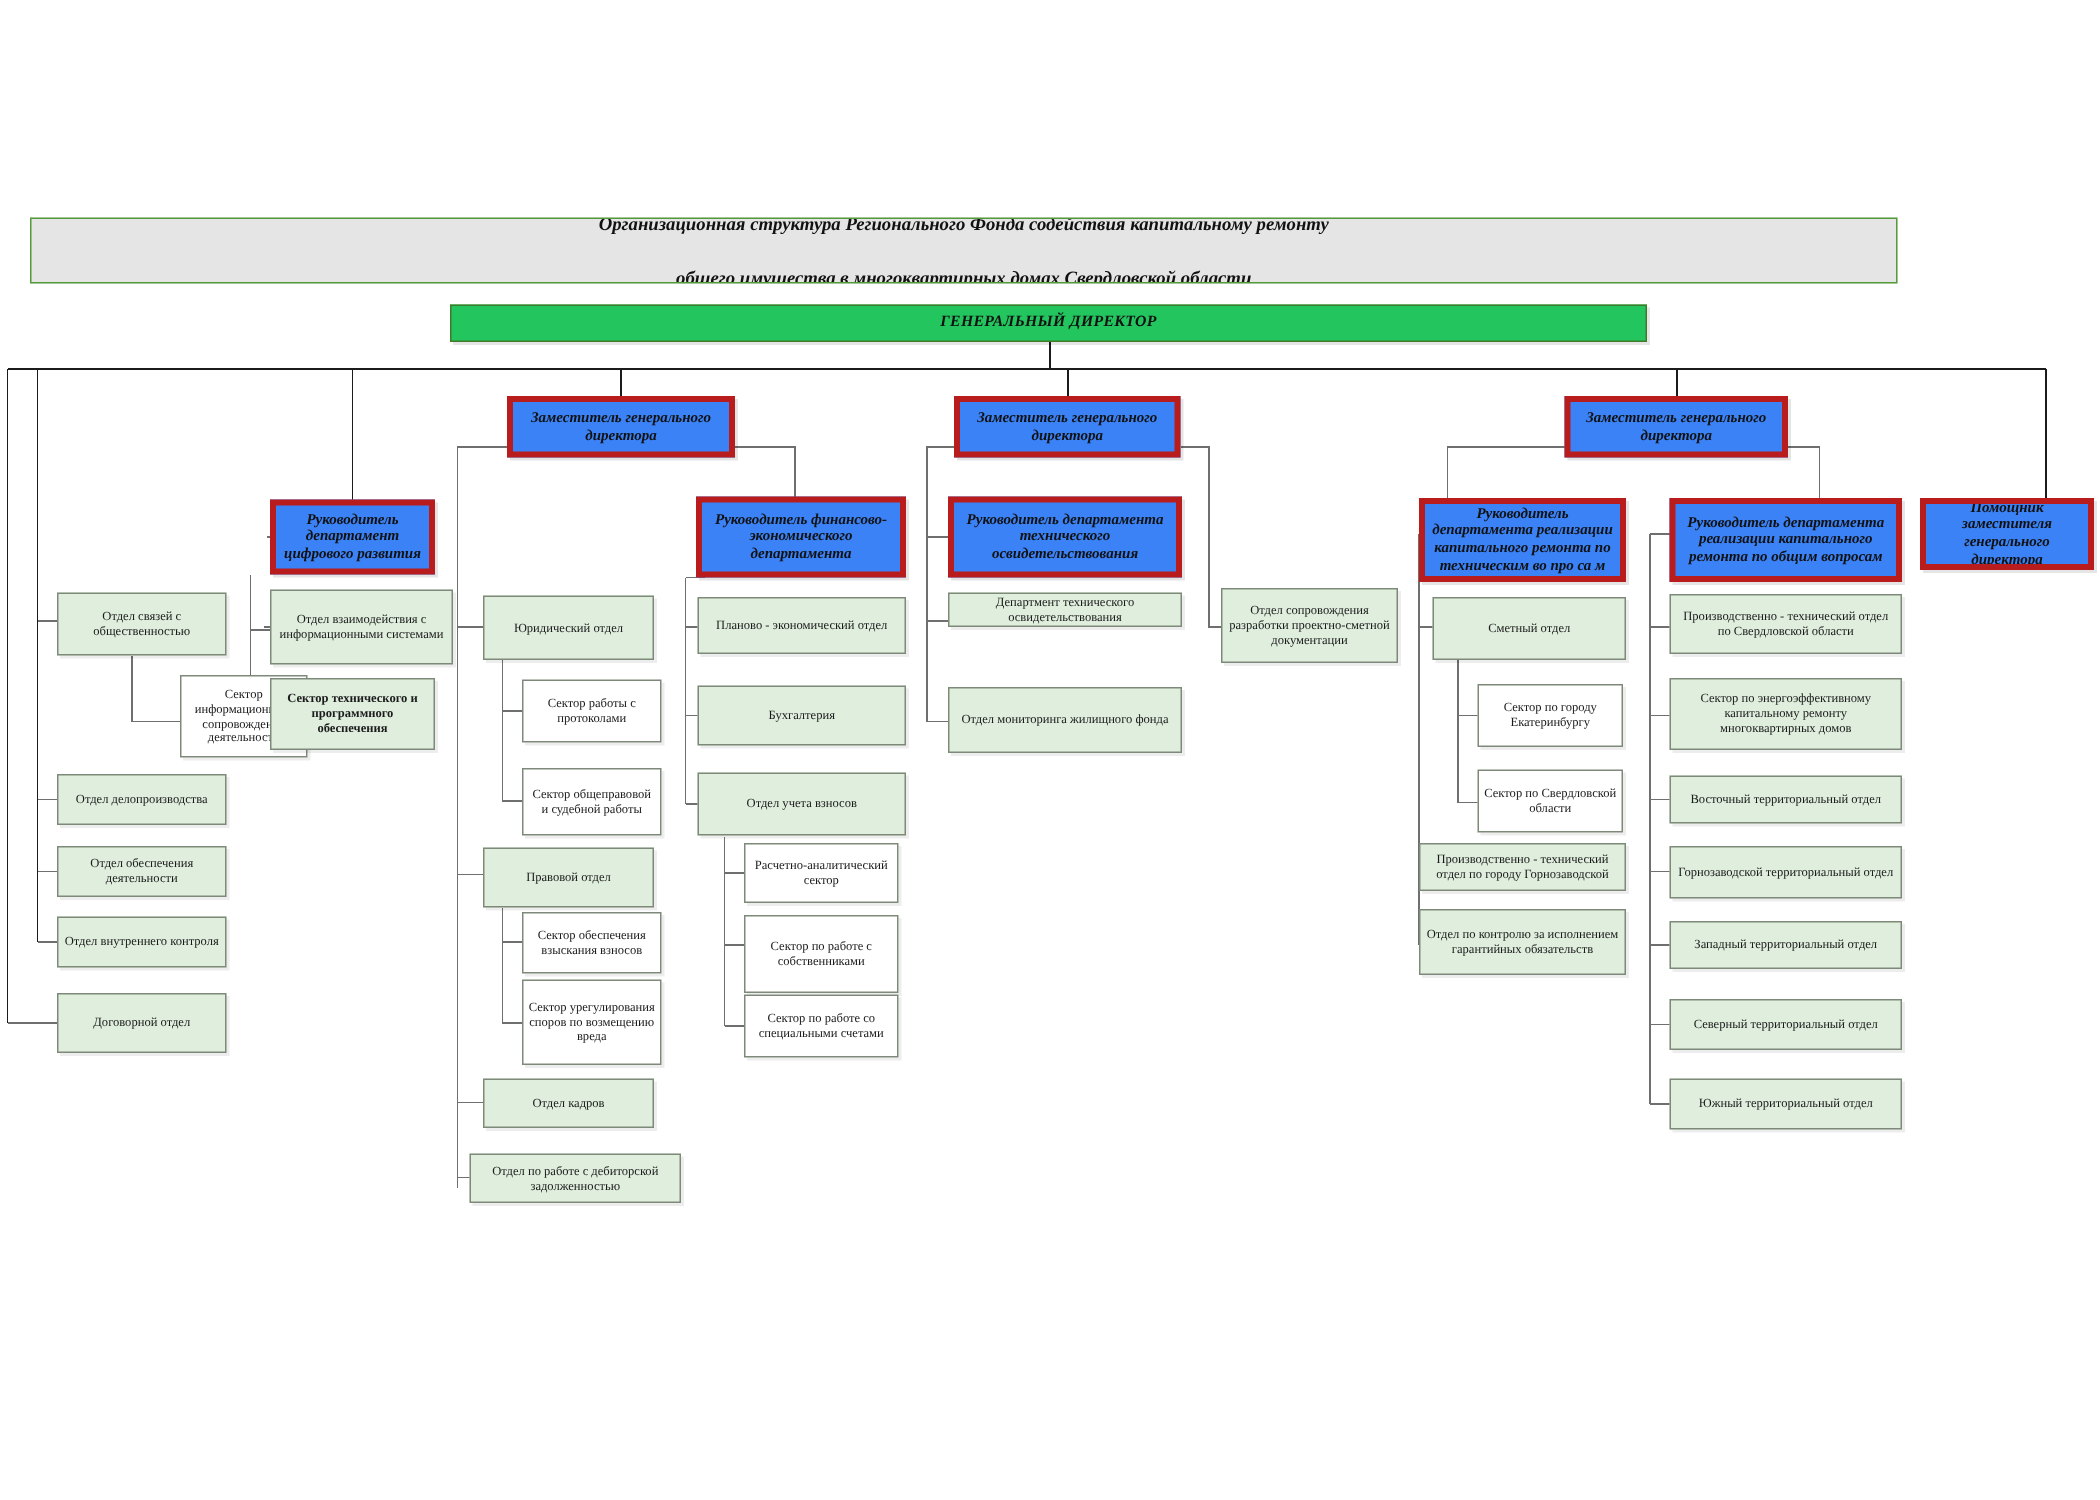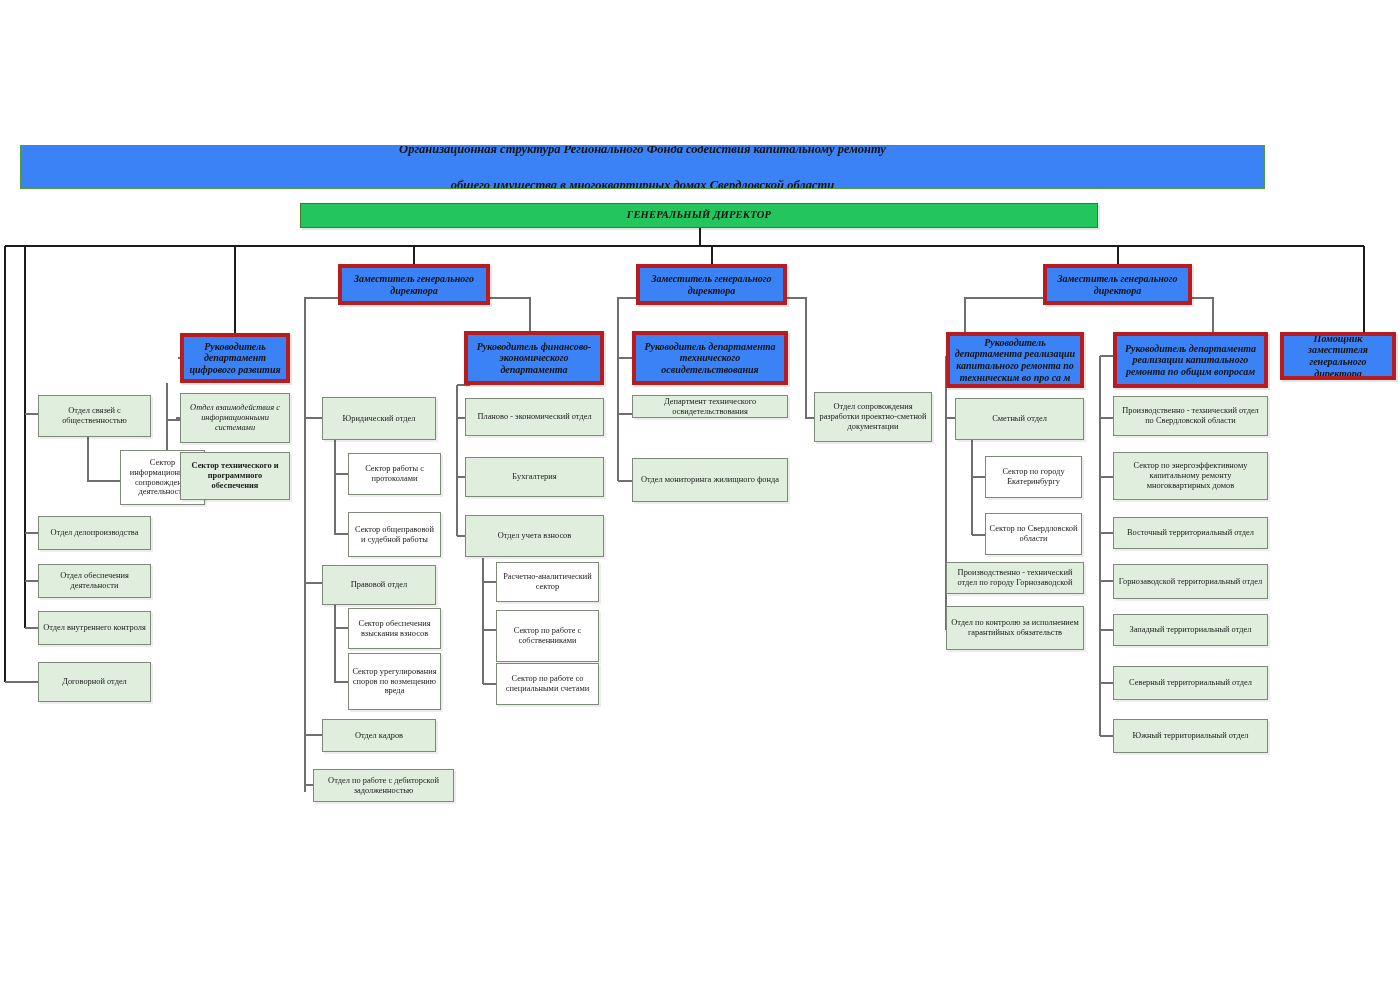--- a/index.html
+++ b/index.html
@@ -29,21 +29,21 @@
     text-align:center;
     line-height:1.16;
     padding:2px 3px;
     overflow:hidden;
     z-index:3;
   }
   .box span{display:block;width:100%;}
 
   
   .lvl-title{
-    background:#3b82f6;
+    background:#e5e5e5;
     border:1px solid #539b36;
     color:#111111;
     font-weight:bold;
     font-style:italic;
     font-size:12.5px;
     line-height:1.45;
     box-shadow:none;
   }
   .lvl-ceo{
     background:#22c55e;
@@ -236,21 +236,21 @@
   <div class="box lvl-dept" style="left:38px;top:564px;width:113px;height:34px;">
     <span>Отдел обеспечения деятельности</span>
   </div>
   <div class="box lvl-dept" style="left:38px;top:611px;width:113px;height:34px;">
     <span>Отдел внутреннего контроля</span>
   </div>
   <div class="box lvl-dept" style="left:38px;top:662px;width:113px;height:40px;">
     <span>Договорной отдел</span>
   </div>
 
-  <div class="box lvl-dept" style="left:180px;top:393px;width:110px;height:50px;font-style:italic;">
+  <div class="box lvl-dept" style="left:180px;top:393px;width:122px;height:50px;">
     <span>Отдел взаимодействия с информационными системами</span>
   </div>
   <div class="box lvl-dept" style="left:180px;top:452px;width:110px;height:48px;font-weight:bold;">
     <span>Сектор технического и программного обеспечения</span>
   </div>
 
   <div class="box lvl-dept" style="left:322px;top:397px;width:114px;height:43px;">
     <span>Юридический отдел</span>
   </div>
   <div class="box lvl-sector" style="left:348px;top:453px;width:93px;height:42px;">

